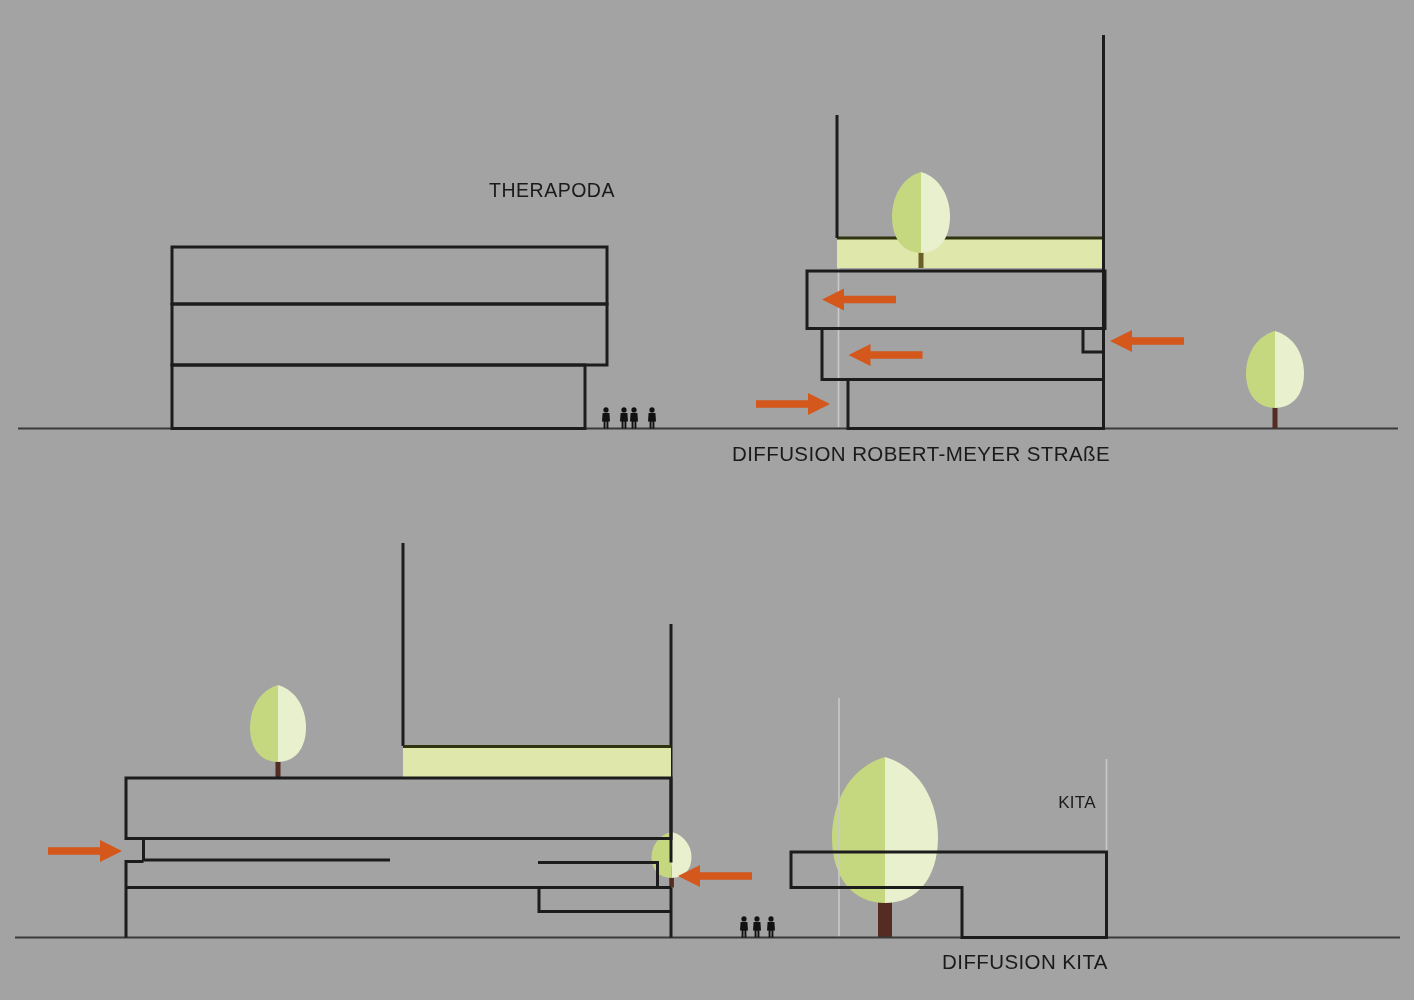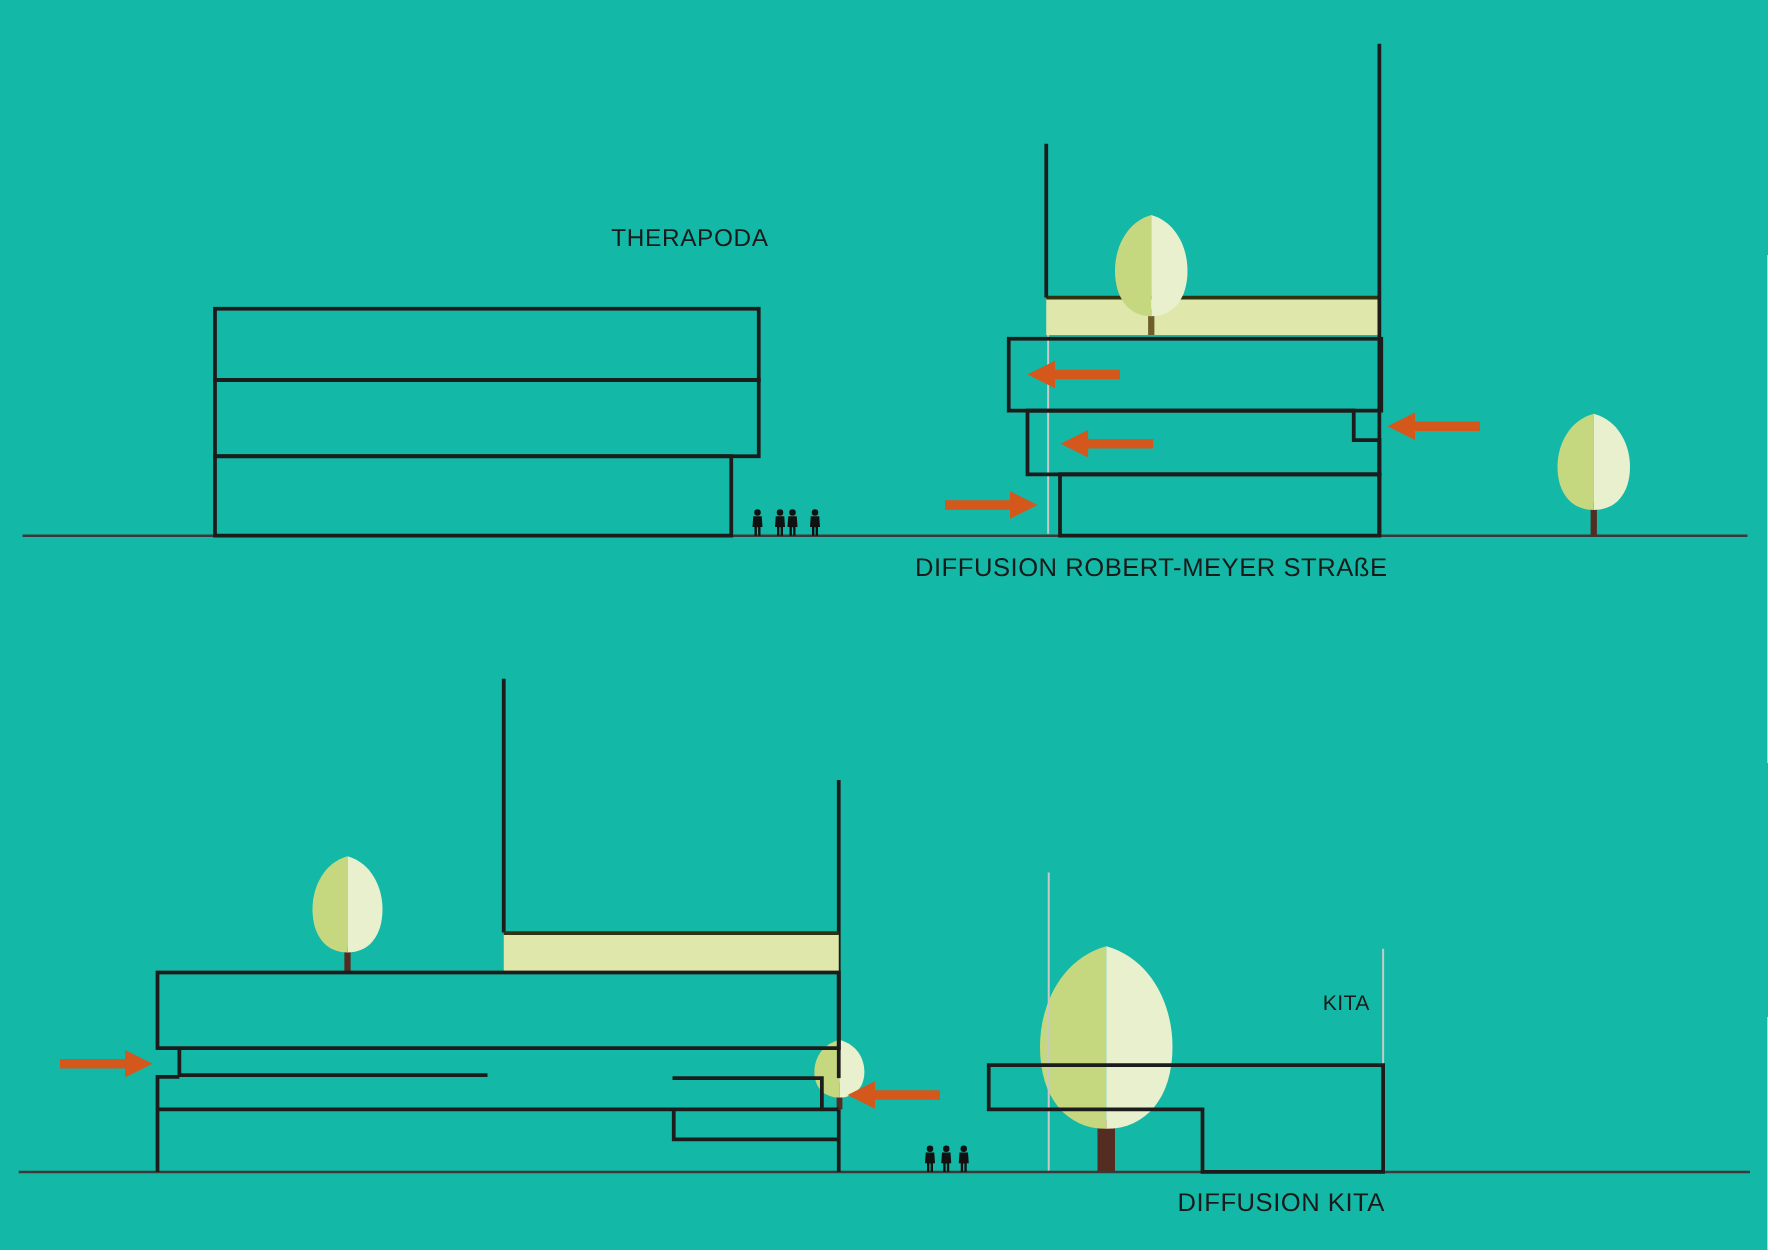--- a/index.html
+++ b/index.html
@@ -1,16 +1,16 @@
 <!DOCTYPE html>
 <html style="--outline: #1c1c1c; --ground: #3a3a3a; --guide: #c9c9c9; --arrow: #d4571b; --band_fill: #dfe7ab; --band_top: #30330f; --tree_left: #c6d87f; --tree_right: #e9f0ce; --trunk_brown: #552c21; --trunk_olive: #6b5e2b; --person: #111111; --text: #1a1a1a;"><head>
 <meta charset="utf-8">
 <style>
   html,body{margin:0;padding:0;background:#ffffff;}
-  .stage{position:relative;width:1414px;height:1000px;background:#14b8a6;overflow:hidden;}
+  .stage{position:relative;width:1414px;height:1000px;background:#a3a3a3;overflow:hidden;}
   svg{display:block;}
   .outline{fill:none;stroke:var(--outline);stroke-width:3;}
   .ground{fill:none;stroke:var(--ground);stroke-width:2;}
   .guide{fill:none;stroke:var(--guide);stroke-width:1.6;}
   .bandfill{fill:var(--band_fill);}
   .bandtop{fill:none;stroke:var(--band_top);stroke-width:3;}
   .arrow{fill:var(--arrow);}
   .egg-l{fill:var(--tree_left);}
   .egg-r{fill:var(--tree_right);}
   .trunk-brown{fill:var(--trunk_brown);}

